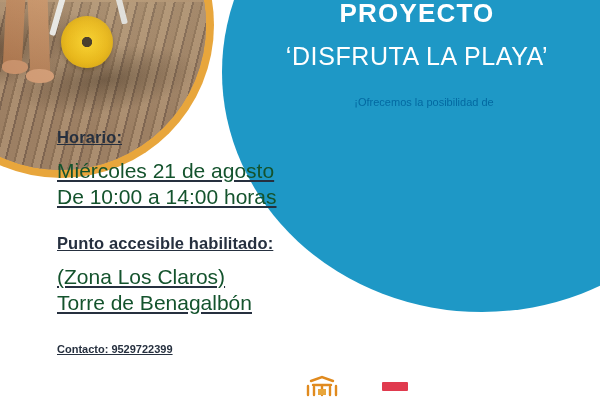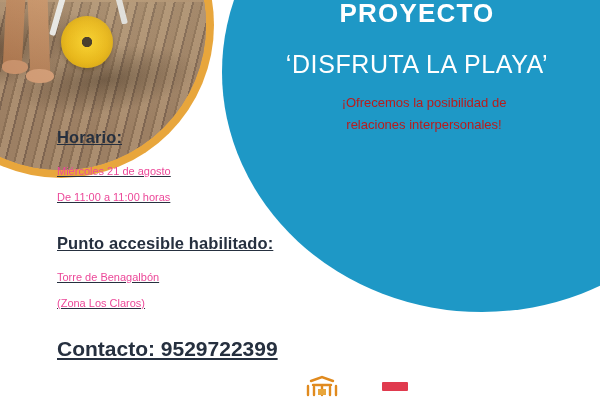--- a/index.html
+++ b/index.html
@@ -147,31 +147,31 @@
     font-weight: bold;
     letter-spacing: 1.2px;
     line-height: 34px;
     margin: 0;
   }
   .hl-name {
     font-size: 25px;
     font-weight: 400;
     letter-spacing: .6px;
     line-height: 36px;
-    margin: 16px;
+    margin: 8px;
   }
   .subhead {
     position: absolute;
     left: 278px;
     top: 92px;
     width: 292px;
     z-index: 4;
     text-align: center;
-    color: #b91c1c;
-    font-size: 13px;
+    color: #0369a1;
+    font-size: 11px;
     line-height: 21.5px;
   }
   .subhead p { margin: 0; }
 
   
   .info {
     position: absolute;
     left: 57px;
     top: 126px;
     width: 300px;
@@ -180,29 +180,29 @@
     text-decoration: underline;
   }
   .info .lbl {
     font-size: 16.5px;
     font-weight: bold;
     line-height: 22px;
     margin: 0 0 10px 0;
     letter-spacing: .1px;
   }
   .info .val {
-    font-size: 11px;
+    font-size: 21px;
     font-weight: 400;
     line-height: 26px;
     margin: 0 0 22px 0;
-    color: #ec4899;
+    color: #14532d;
   }
   .info .val span { display: block; }
   .info .contacto {
-    font-size: 21px;
+    font-size: 11px;
     font-weight: bold;
     line-height: 22px;
     margin: 6px 0 0 0;
   }
 
   
   .logos {
     position: absolute;
     left: 300px;
     top: 372px;
@@ -250,33 +250,32 @@
     </div>
   </div>
 
   <div class="headline">
     <p class="hl-proyecto">PROYECTO</p>
     <p class="hl-name">‘DISFRUTA LA PLAYA’</p>
   </div>
 
   <div class="subhead">
     <p>¡Ofrecemos la posibilidad de</p>
-    <p>relaciones interpersonales!</p>
   </div>
 
   <div class="info">
     <p class="lbl">Horario:</p>
     <p class="val">
       <span>Miércoles 21 de agosto</span>
-      <span>De 11:00 a 11:00 horas</span>
+      <span>De 10:00 a 14:00 horas</span>
     </p>
     <p class="lbl">Punto accesible habilitado:</p>
     <p class="val">
+      <span>(Zona Los Claros)</span>
       <span>Torre de Benagalbón</span>
-      <span>(Zona Los Claros)</span>
     </p>
     <p class="contacto">Contacto: 9529722399</p>
   </div>
 
   <div class="logos">
     <svg class="logo-mark" width="44" height="26" viewBox="0 0 44 26">
       <g fill="none" stroke="#E08A1E" stroke-width="2.4" stroke-linecap="round">
         <path d="M11 9 L22 5 L33 9"></path>
         <path d="M13 13 L31 13"></path>
         <path d="M8 14 L8 23"></path>

